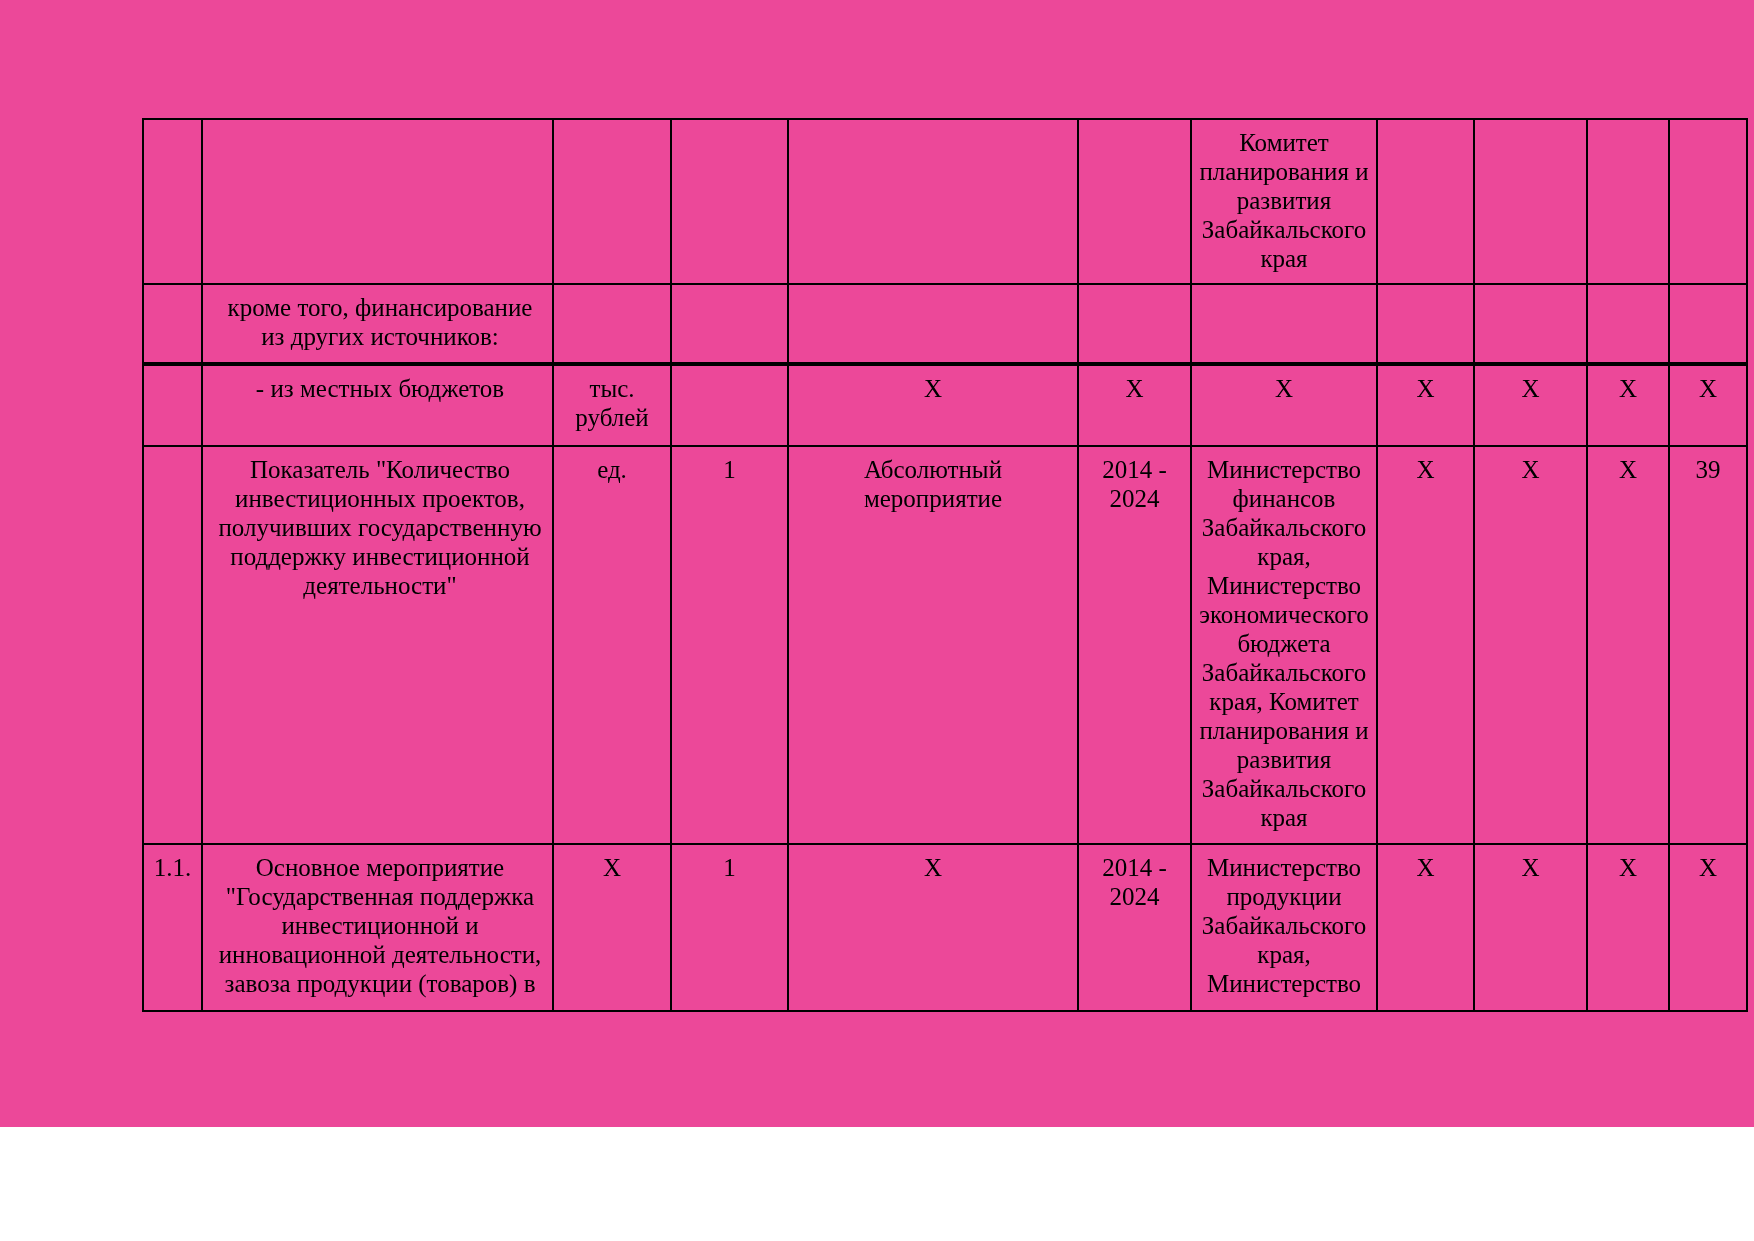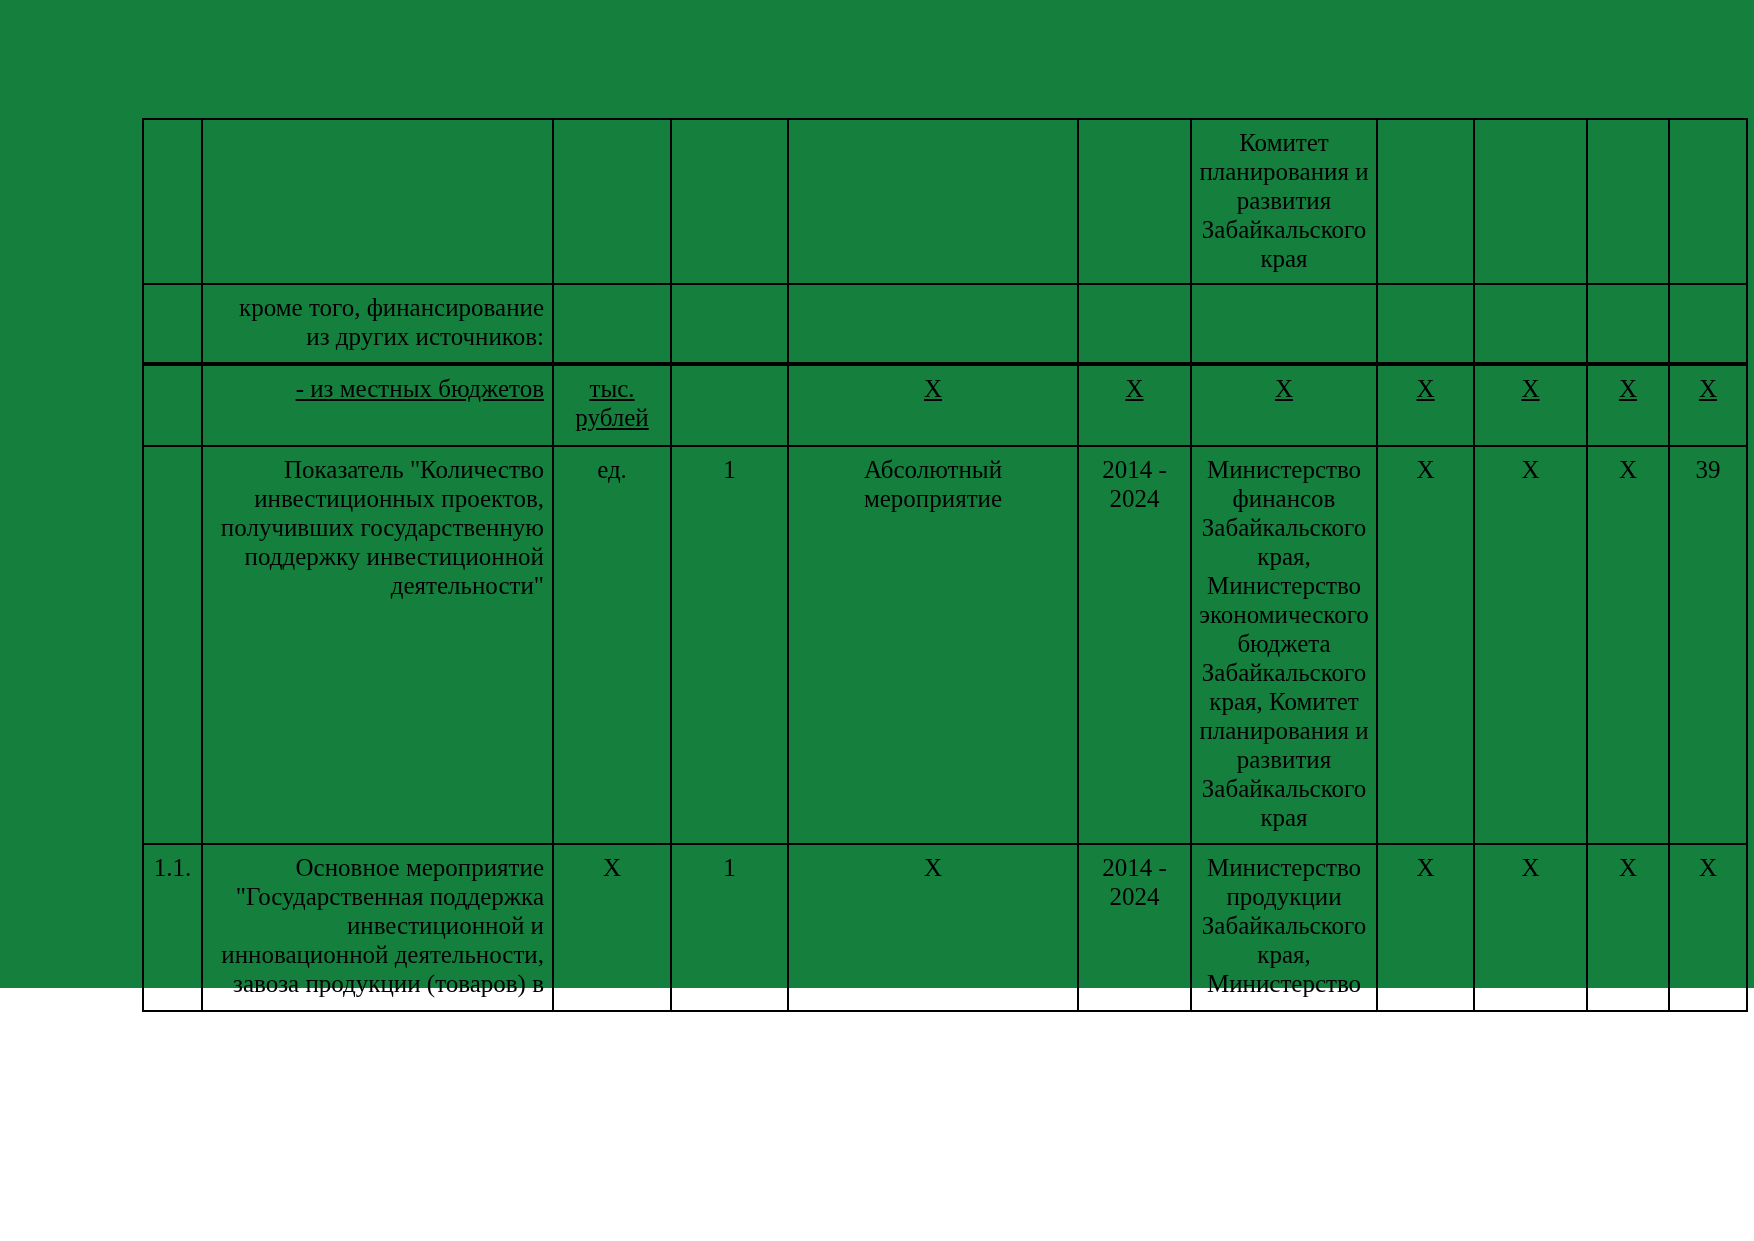--- a/index.html
+++ b/index.html
@@ -7,22 +7,22 @@
     padding: 0;
     width: 1754px;
     height: 1241px;
     background: #ffffff;
     overflow: hidden;
     font-family: "Liberation Serif", "DejaVu Serif", serif;
   }
   .page {
     position: relative;
     width: 1754px;
-    height: 988px;
-    background: #15803d;
+    height: 1127px;
+    background: #ec4899;
   }
   table.doc-table {
     position: absolute;
     left: 142px;
     top: 118px;
     width: 1604px;
     border-collapse: collapse;
     table-layout: fixed;
     color: #000000;
     font-size: 25px;
@@ -31,21 +31,21 @@
   table.doc-table td {
     border: 2px solid #000000;
     vertical-align: top;
     padding: 8px 6px;
     text-align: center;
     overflow: hidden;
     word-spacing: normal;
   }
   
   table.doc-table td.col-1 {
-    text-align: right;
+    text-align: center;
     padding: 8px 8px 8px 13px;
   }
   
   table.doc-table td.col-6 {
     padding: 8px 2px;
   }
   
   table.doc-table td.col-5 {
     padding: 8px 4px;
   }
@@ -91,21 +91,21 @@
           <td class="col-2"></td>
           <td class="col-3"></td>
           <td class="col-4"></td>
           <td class="col-5"></td>
           <td class="col-6"></td>
           <td class="col-7"></td>
           <td class="col-8"></td>
           <td class="col-9"></td>
           <td class="col-10"></td>
         </tr>
-        <tr style="height: 82px; text-decoration: underline;">
+        <tr style="height: 82px;">
           <td class="col-0"></td>
           <td class="col-1">- из местных бюджетов</td>
           <td class="col-2">тыс. рублей</td>
           <td class="col-3"></td>
           <td class="col-4">X</td>
           <td class="col-5">X</td>
           <td class="col-6">X</td>
           <td class="col-7">X</td>
           <td class="col-8">X</td>
           <td class="col-9">X</td>

